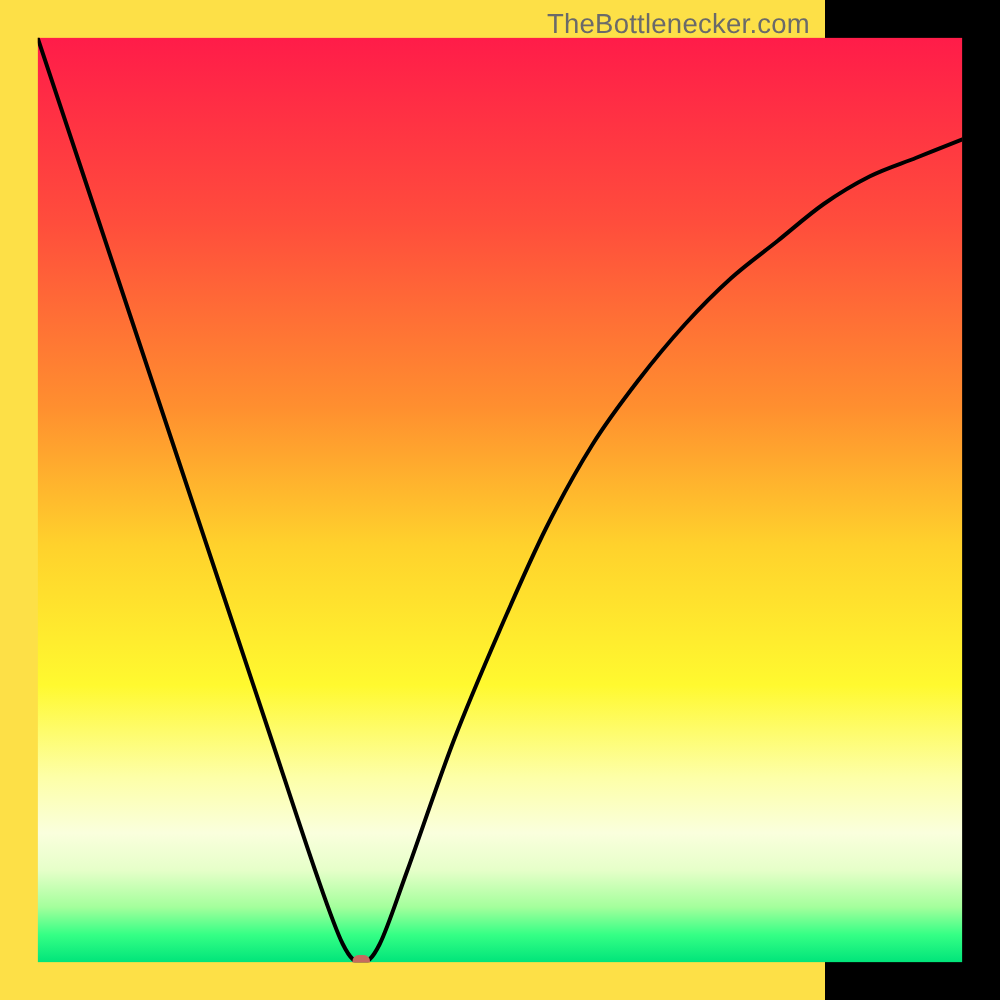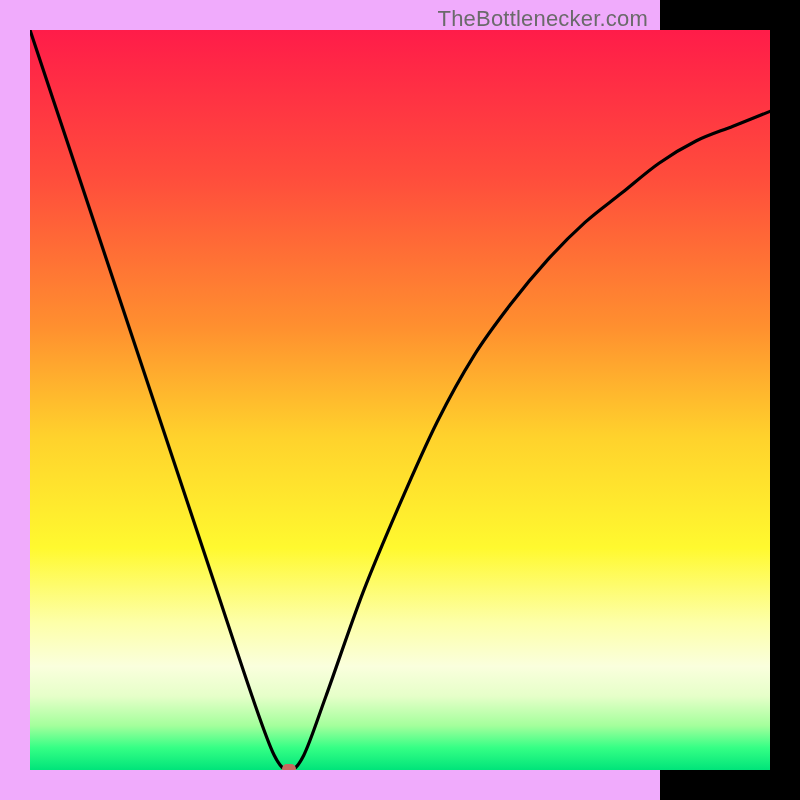--- a/index.html
+++ b/index.html
@@ -10,21 +10,21 @@
     background: #000;
     font-family: Arial, Helvetica, sans-serif;
     overflow: hidden;
   }
   .frame {
     position: absolute;
     left: 0;
     top: 0;
     width: 660px;
     height: 800px;
-    background: #f0abfc;
+    background: #fde047;
   }
   .plot {
     position: absolute;
     left: 30px;
     top: 30px;
     width: 740px;
     height: 740px;
     overflow: hidden;
   }
   .grad {

